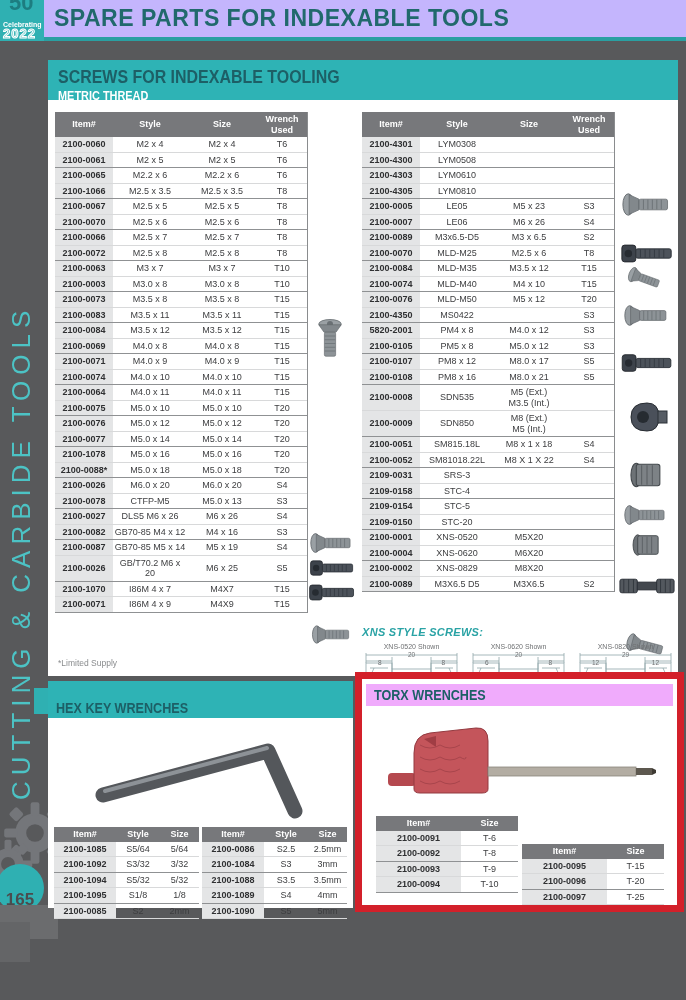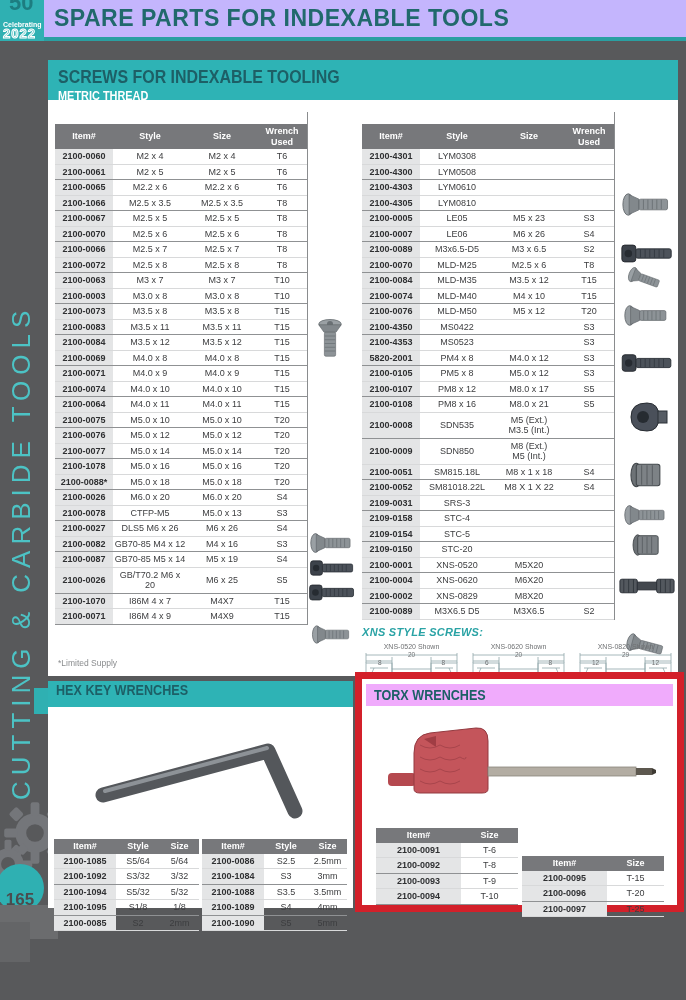--- a/index.html
+++ b/index.html
@@ -36,21 +36,21 @@
   .band .t2{display:block;font-weight:800;color:#ffffff;transform:scaleX(0.84);
             transform-origin:0 50%;white-space:nowrap;}
 
   .screws-panel{left:48px;top:60px;width:630px;height:616px;}
   .screws-band{height:40px;padding:4px 0 0 10px;box-sizing:border-box;}
   .screws-band .t1{font-size:19px;margin-top:2px;}
   .screws-band .t2{font-size:13px;margin-top:0px;}
 
   
   .twrap{position:absolute;display:flex;align-items:stretch;}
-  table.parts{border-collapse:collapse;table-layout:fixed;margin-top:12px;}
+  table.parts{border-collapse:collapse;table-layout:fixed;}
   table.parts th{background:#77787b;color:#fff;font-size:9px;font-weight:700;
                  padding:2px 1px;line-height:10.5px;white-space:pre-line;text-align:center;}
   table.parts td{font-size:9px;line-height:10.5px;padding:2px 1px;text-align:center;
                  color:#3c3d3f;white-space:pre-line;}
   table.parts td:first-child{background:#e4e5e6;font-weight:700;color:#2f3032;}
   table.parts tbody tr{border-bottom:1px solid #d8d9da;}
   table.parts tbody tr:nth-child(2n){border-bottom:1px solid #8f9193;}
   .gutter{position:relative;border-left:1px solid #8a8c8e;}
   .gut-img{position:absolute;}
 
@@ -73,21 +73,21 @@
   .xdraw .dim{position:absolute;font-size:6.5px;color:#6f7173;}
   .xdraw .d-all{top:8px;left:0;right:0;text-align:center;}
   .xdraw .d-l{top:16px;left:16px;}
   .xdraw .d-r{top:16px;right:16px;}
   .xdraw .thr{position:absolute;font-size:5px;color:#6f7173;transform:rotate(-90deg);transform-origin:center;}
   .xdraw .thr.left{left:-8px;top:38px;}
   .xdraw .thr.right{right:-8px;top:38px;}
 
   
   .hex-panel{left:48px;top:681px;width:305px;height:227px;}
-  .small-band{height:26px;padding:0 0 0 8px;box-sizing:border-box;}
+  .small-band{height:37px;padding:18px 0 0 8px;box-sizing:border-box;}
   .small-band .t1{font-size:15px;}
   .hex-tables{position:absolute;left:6px;top:146px;display:flex;gap:3px;}
   .hex-tables table{width:145px;}
   col.h-item{width:62px;} col.h-style{width:44px;} col.h-size{width:39px;}
   .hex-tables th{padding:2px 0;}
   .hex-tables td{padding:1.5px 0;}
 
   
   .torx-outer{left:355px;top:672px;width:315px;height:226px;border:7px solid #d3202a;background:#fff;}
   .torx-band{position:absolute;left:4px;right:4px;top:5px;height:22px;background:#f0abfc;
@@ -542,26 +542,20 @@
             <td>M5 x 12</td>
             <td>T20</td>
           </tr>
           <tr>
             <td>2100-4350</td>
             <td>MS0422</td>
             <td></td>
             <td>S3</td>
           </tr>
           <tr>
-            <td>2100-4353</td>
-            <td>MS0523</td>
-            <td></td>
-            <td>S3</td>
-          </tr>
-          <tr>
             <td>5820-2001</td>
             <td>PM4 x 8</td>
             <td>M4.0 x 12</td>
             <td>S3</td>
           </tr>
           <tr>
             <td>2100-0105</td>
             <td>PM5 x 8</td>
             <td>M5.0 x 12</td>
             <td>S3</td>

